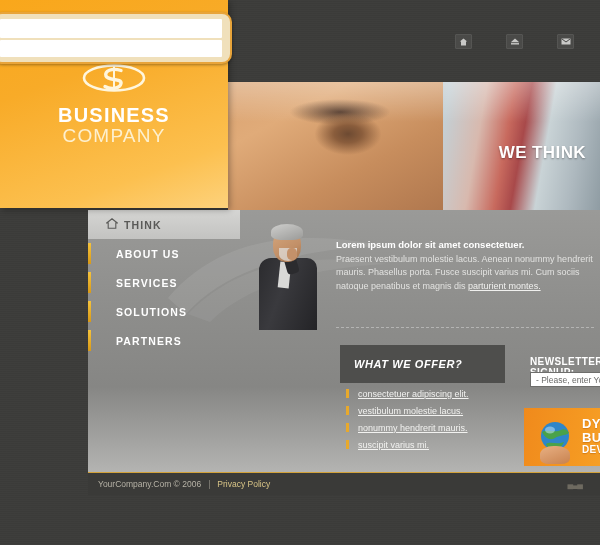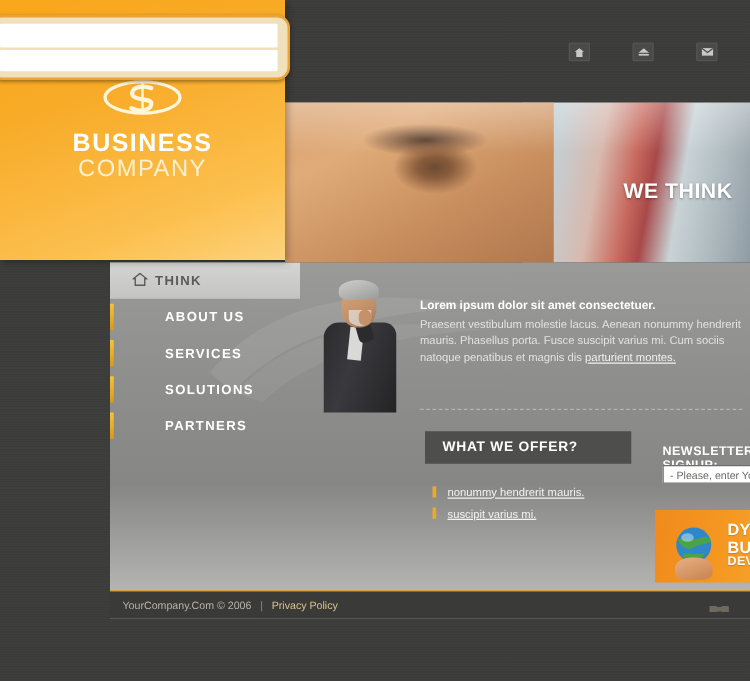--- a/index.html
+++ b/index.html
@@ -106,21 +106,21 @@
   .panel .swoosh {
     position:absolute; left:70px; top:8px; width:230px; height:110px;
     opacity:.16; pointer-events:none;
   }
 
   
   .nav { position:absolute; left:0; top:0; width:152px; }
   .navitem {
     position:relative; height:29px; display:flex; align-items:center;
     color:#fff; font-size:10.5px; font-weight:bold; letter-spacing:1.1px;
-    cursor:pointer; padding-left:44px;
+    cursor:pointer; padding-left:28px;
   }
   .navitem.active {
     background:linear-gradient(180deg,#d5d5d3,#c3c3c1);
     color:#5a5a58; padding-left:36px;
   }
   .navitem.active .homeicon { display:block; }
   .navitem .bar {
     position:absolute; left:0; top:4px; width:3px; height:21px;
     background:linear-gradient(180deg,#f5c33c,#d99a17);
   }
@@ -178,24 +178,24 @@
   .artbody { color:#e2e2e0; font-size:9px; line-height:1.5; }
   .artbody a { color:#f0f0ee; text-decoration:underline; }
 
   .divider {
     position:absolute; left:248px; top:117px; right:6px; height:1px;
     border-top:1px dashed rgba(255,255,255,.35);
   }
 
   
   .offerhead {
-    position:absolute; left:252px; top:135px; width:165px; height:26px;
+    position:absolute; left:252px; top:135px; width:165px; height:38px;
     background:#4e4e4c; color:#fff;
     display:flex; align-items:center; padding-left:14px;
-    font-size:11px; font-weight:bold; letter-spacing:.6px;
+    font-size:11px; font-weight:bold; letter-spacing:.6px;font-style:italic;
   }
   .offerlist { position:absolute; left:258px; top:175px; width:180px; }
   .offeritem {
     display:flex; align-items:center; gap:9px;
     height:17px; font-size:9px; color:#f2f2f0; cursor:pointer;
   }
   .offeritem .dot { width:3px; height:9px; background:#e8a92c; flex:0 0 auto; }
   .offeritem span.txt { text-decoration:underline; }
 
   
@@ -345,20 +345,28 @@
       <div class="artlead">Lorem ipsum dolor sit amet consectetuer.</div>
       <div class="artbody"><span>Praesent vestibulum molestie lacus. Aenean nonummy hendrerit mauris. Phasellus porta. Fusce suscipit varius mi. Cum sociis natoque penatibus et magnis dis </span><a href="#">parturient montes.</a></div>
     </div>
 
     <div class="divider"></div>
 
     <div class="offerhead">
       <span>WHAT WE OFFER?</span>
     </div>
     <div class="offerlist">
+      <div class="offeritem">
+        <span class="dot"></span>
+        <span class="txt">consectetuer adipiscing elit.</span>
+      </div>
+      <div class="offeritem">
+        <span class="dot"></span>
+        <span class="txt">vestibulum molestie lacus.</span>
+      </div>
       <div class="offeritem">
         <span class="dot"></span>
         <span class="txt">nonummy hendrerit mauris.</span>
       </div>
       <div class="offeritem">
         <span class="dot"></span>
         <span class="txt">suscipit varius mi.</span>
       </div>
     </div>
 

